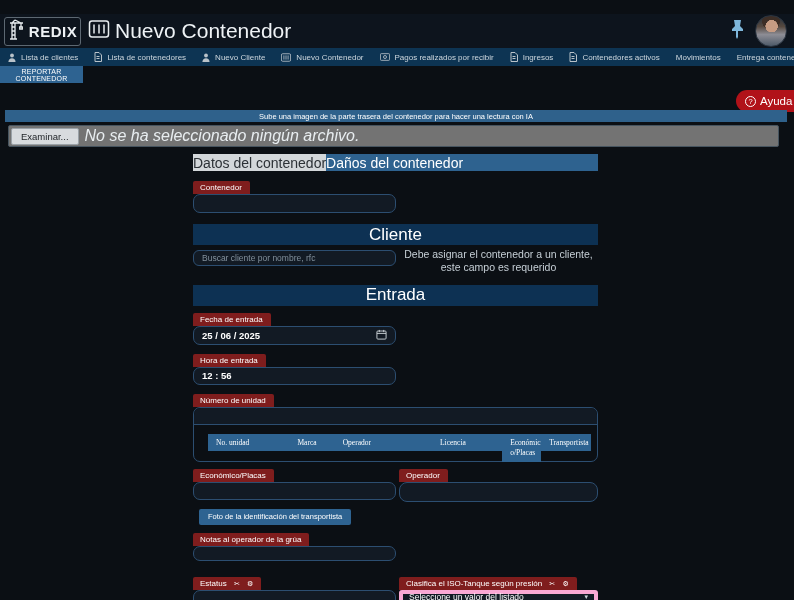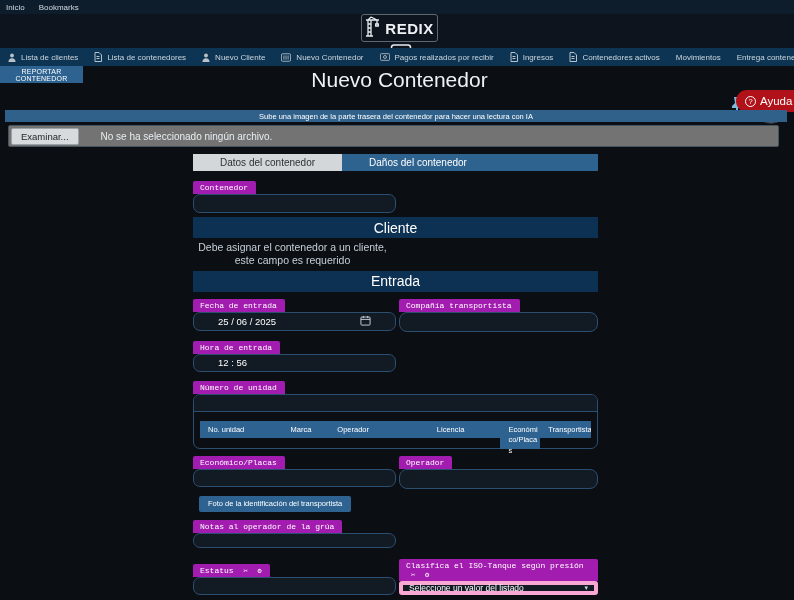--- a/index.html
+++ b/index.html
@@ -4,21 +4,21 @@
 <style>
   * { margin:0; padding:0; box-sizing:border-box; }
   html,body { width:794px; height:600px; background:#0b0f14; font-family:"Liberation Sans",sans-serif; }
   .app { position:relative; width:794px; height:600px; background:#0b0f14; overflow:hidden; }
 
   
   .menubar { position:absolute; top:0; left:0; right:0; height:14px; background:#0d1d2b; display:flex; align-items:center; gap:14px; padding-left:6px; }
   .menubar .mitem { font-size:8px; color:#d3dbe1; cursor:default; }
 
   
-  .header { position:absolute; top:14px; left:0; right:0; height:34px; background:#0d141d; display:flex; align-items:center;flex-direction:column; }
+  .header { position:absolute; top:14px; left:0; right:0; height:34px; background:#0d141d; display:flex; align-items:center; }
   .logo-box { margin-left:4px; width:77px; height:29px; border:1px solid #5d6872; border-radius:3px; display:flex; align-items:center; justify-content:center; gap:4px; background:#0d141d; }
   .logo-text { font-size:15px; font-weight:700; letter-spacing:.5px; color:#eef2f5; }
   .title-icon { margin-left:7px; }
   .page-title { font-size:21px; font-weight:400; color:#eef2f5; margin-left:5px; }
   .header-right { margin-left:auto; display:flex; align-items:center; gap:10px; padding-right:7px; }
   .avatar { width:32px; height:32px; border-radius:50%; border:1px solid #2a3440;
     background:
       radial-gradient(circle at 52% 34%, #c79c83 0 24%, rgba(0,0,0,0) 25%),
       radial-gradient(circle at 50% 18%, #3d2e26 0 30%, rgba(0,0,0,0) 31%),
       linear-gradient(180deg, #24303c 0%, #55483f 35%, #8d8d95 62%, #4d5a68 100%); }
@@ -31,73 +31,69 @@
   .report-btn { position:absolute; top:66px; left:0; width:83px; height:17px; background:#2e6391; border:none; color:#fff; font-size:7px; font-family:inherit; letter-spacing:.2px; cursor:default; }
 
   
   .ayuda-btn { position:absolute; top:90px; right:0; width:58px; height:22px; background:#b11219; border:none; border-radius:11px 0 0 11px; color:#fff; font-size:11.5px; font-family:inherit; display:flex; align-items:center; gap:4px; padding-left:9px; cursor:default; }
   .help-circle { width:11px; height:11px; border:1px solid #fff; border-radius:50%; font-size:7.5px; display:flex; align-items:center; justify-content:center; }
 
   .banner { position:absolute; top:110px; left:5px; width:782px; height:12px; background:#2f618b; color:#fff; font-size:7.5px; display:flex; align-items:center; justify-content:center; }
 
   .file-row { position:absolute; top:125px; left:8px; width:771px; height:22px; background:#737373; border:1px solid #46545f; border-radius:2px; display:flex; align-items:center; padding-left:2px; }
   .browse-btn { height:17px; padding:0 9px; background:#d8dbde; border:1px solid #9aa1a7; border-radius:2px; font-size:9.5px; color:#1d2125; font-family:inherit; cursor:default; }
-  .file-text { margin-left:22px; font-size:10px; color:#e8edf0; }
+  .file-text { margin-left:6px; font-size:16px; color:#e8edf0;font-style:italic; }
 
   
   .form-col { position:absolute; left:193px; top:154px; width:405px; }
   .tabbar { height:17px; background:#2e628f; display:flex; }
-  .tab { font-size:10px; display:flex; align-items:center; padding:0 27px; cursor:default; }
+  .tab { font-size:14px; display:flex; align-items:center; padding:0 0; cursor:default; }
   .tab.active { background:#d3d7da; color:#2c3136; }
   .tab.inactive { color:#fff; }
 
-  .chip { display:inline-block; background:#a21caf; color:#fff; font-size:8px; padding:2px 8px 2px 7px; border-radius:2px 2px 0 0;font-family:Liberation Mono, monospace; }
+  .chip { display:inline-block; background:#7f1d1d; color:#fff; font-size:8px; padding:2px 8px 2px 7px; border-radius:2px 2px 0 0; }
   .chip .cicon { font-size:7px; margin-left:5px; cursor:default; }
-  .input { background:#121a24; border:1px solid #2c4e71; border-radius:7px; color:#fff; font-size:9.5px; display:flex; align-items:center; padding:0 24px; }
+  .input { background:#121a24; border:1px solid #2c4e71; border-radius:7px; color:#fff; font-size:9.5px; display:flex; align-items:center; padding:0 8px;font-weight:bold; }
   input.tinput { background:#121a24; border:1px solid #2c4e71; border-radius:6px; color:#fff; font-size:8.5px; padding:0 8px; font-family:inherit; width:203px; height:16px; }
   input.tinput::placeholder { color:#82909c; }
 
-  .section-header { height:21px; background:#0d3153; color:#fff; font-size:14px; display:flex; align-items:center; justify-content:center; margin-top:4px; }
+  .section-header { height:21px; background:#0d3153; color:#fff; font-size:17px; display:flex; align-items:center; justify-content:center; margin-top:11px; }
 
   .row { display:flex; gap:3px; }
   .col-l { width:203px; }
   .col-r { width:199px; }
 
   .mt2{margin-top:2px;} .mt3{margin-top:3px;} .mt4{margin-top:4px;} .mt5{margin-top:5px;} .mt11{margin-top:11px;}
 
   .note { width:199px; font-size:10.5px; color:#c6cfd6; text-align:center; line-height:1.22; padding:1px 4px 0; }
 
   .date-input { width:203px; height:19px; justify-content:space-between; }
   .h19 { height:19px; width:203px; }
   .h20 { height:20px; width:199px; border-radius:8px; }
   .h18 { height:18px; width:203px; }
   .h15 { height:15px; width:203px; }
 
   .table-wrap { border:1px solid #2c4e71; border-radius:7px; height:55px; overflow:visible; }
   .unit-input { height:17px; border-bottom:1px solid #2c4e71; border-radius:7px 7px 0 0; background:#121a24; }
-  .thead { display:flex; margin:9px 6px 0 6px; align-items:flex-start; }
+  .thead { display:flex; margin:9px 6px 0 14px; align-items:flex-start;font-family:Liberation Serif, serif; }
   .th { background:#2e6391; color:#fff; font-size:7.5px; height:17px; padding:4px 0 0 8px; overflow:hidden; }
   .th1{width:65px;} .th2{width:65px;text-align:center;} .th3{width:100px;} .th4{width:72px;} .th6{width:51px;}
   .th-econ { width:40px; height:28px; line-height:1.4; overflow-wrap:anywhere; overflow:visible; }
 
   .small-btn { background:#2e6391; border:none; color:#fff; font-size:7.5px; font-family:inherit; border-radius:2px; cursor:default; }
   .foto-btn { margin:7px 0 0 6px; height:16px; padding:0 9px; }
 
   .select-box { width:199px; height:14px; background:#121a24; border:4px solid #f9a8d4; border-radius:3px; color:#fff; font-size:8.5px; display:flex; align-items:center; padding:0 6px; cursor:default; }
   .select-box .chev { margin-left:auto; font-size:7px; color:#cfd6dc; }
 </style>
 </head>
 <body>
 
 <div class="app">
 
-  <div class="menubar">
-    <span class="mitem">Inicio</span>
-    <span class="mitem">Bookmarks</span>
-  </div>
 
   <div class="header">
     <div class="logo-box">
       <span>
         <svg width="17" height="22" viewBox="0 0 17 22" fill="none" stroke="#e8edf0" stroke-width="1.3">
           <path d="M4 21V5 M7 21V5 M4 9h3 M4 13h3 M4 17h3 M2 5h13 M7 2l6 3 M4 5l3-3 M13 5v4 M11.7 9h2.6v2h-2.6z M2 21h7"></path>
         </svg>
       </span>
       <span class="logo-text">REDIX</span>
     </div>
@@ -212,44 +208,43 @@
     </div>
 
     <div class="mt5">
       <span class="chip">Contenedor</span>
       <div class="input h19"></div>
     </div>
 
     <div class="section-header">Cliente</div>
 
     <div class="row mt2">
+      <div class="col-l">
+        <input class="tinput" type="text" placeholder="Buscar cliente por nombre, rfc" style="">
+      </div>
       <div class="col-r">
         <div class="note">Debe asignar el contenedor a un cliente, este campo es requerido</div>
       </div>
     </div>
 
     <div class="section-header">Entrada</div>
 
     <div class="row mt2">
       <div class="col-l">
         <span class="chip">Fecha de entrada</span>
         <div class="input date-input">
           <span>25 / 06 / 2025</span>
           <span>
             <svg width="11" height="11" viewBox="0 0 12 12" fill="none" stroke="#cfd6dc">
                 <rect x="1" y="2.2" width="10" height="8.8" rx="1"></rect>
                 <path d="M1 4.8h10 M3.6 1v2.4 M8.4 1v2.4"></path>
               </svg>
           </span>
         </div>
       </div>
-      <div class="col-r">
-        <span class="chip">Compañía transportista</span>
-        <div class="input h20"></div>
-      </div>
     </div>
 
     <div class="mt4">
       <span class="chip">Hora de entrada</span>
       <div class="input h18">
         <span>12 : 56</span>
       </div>
     </div>
 
     <div class="mt4">

